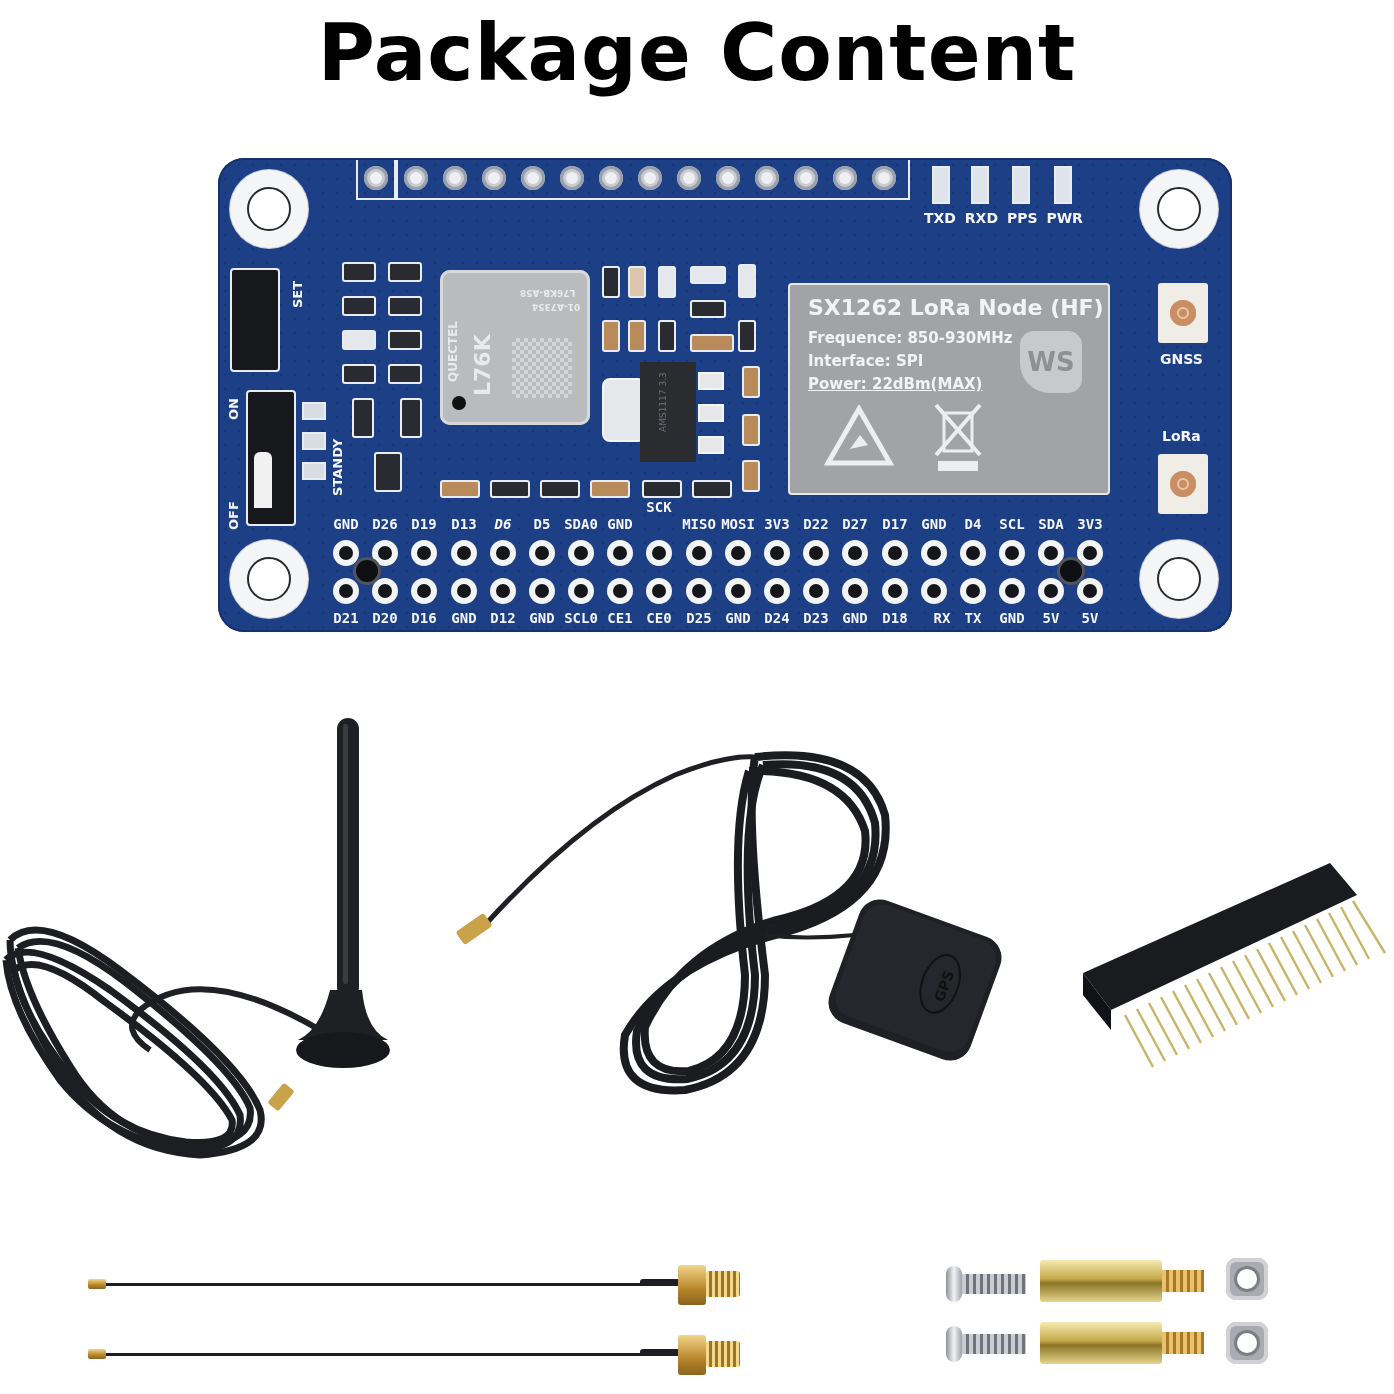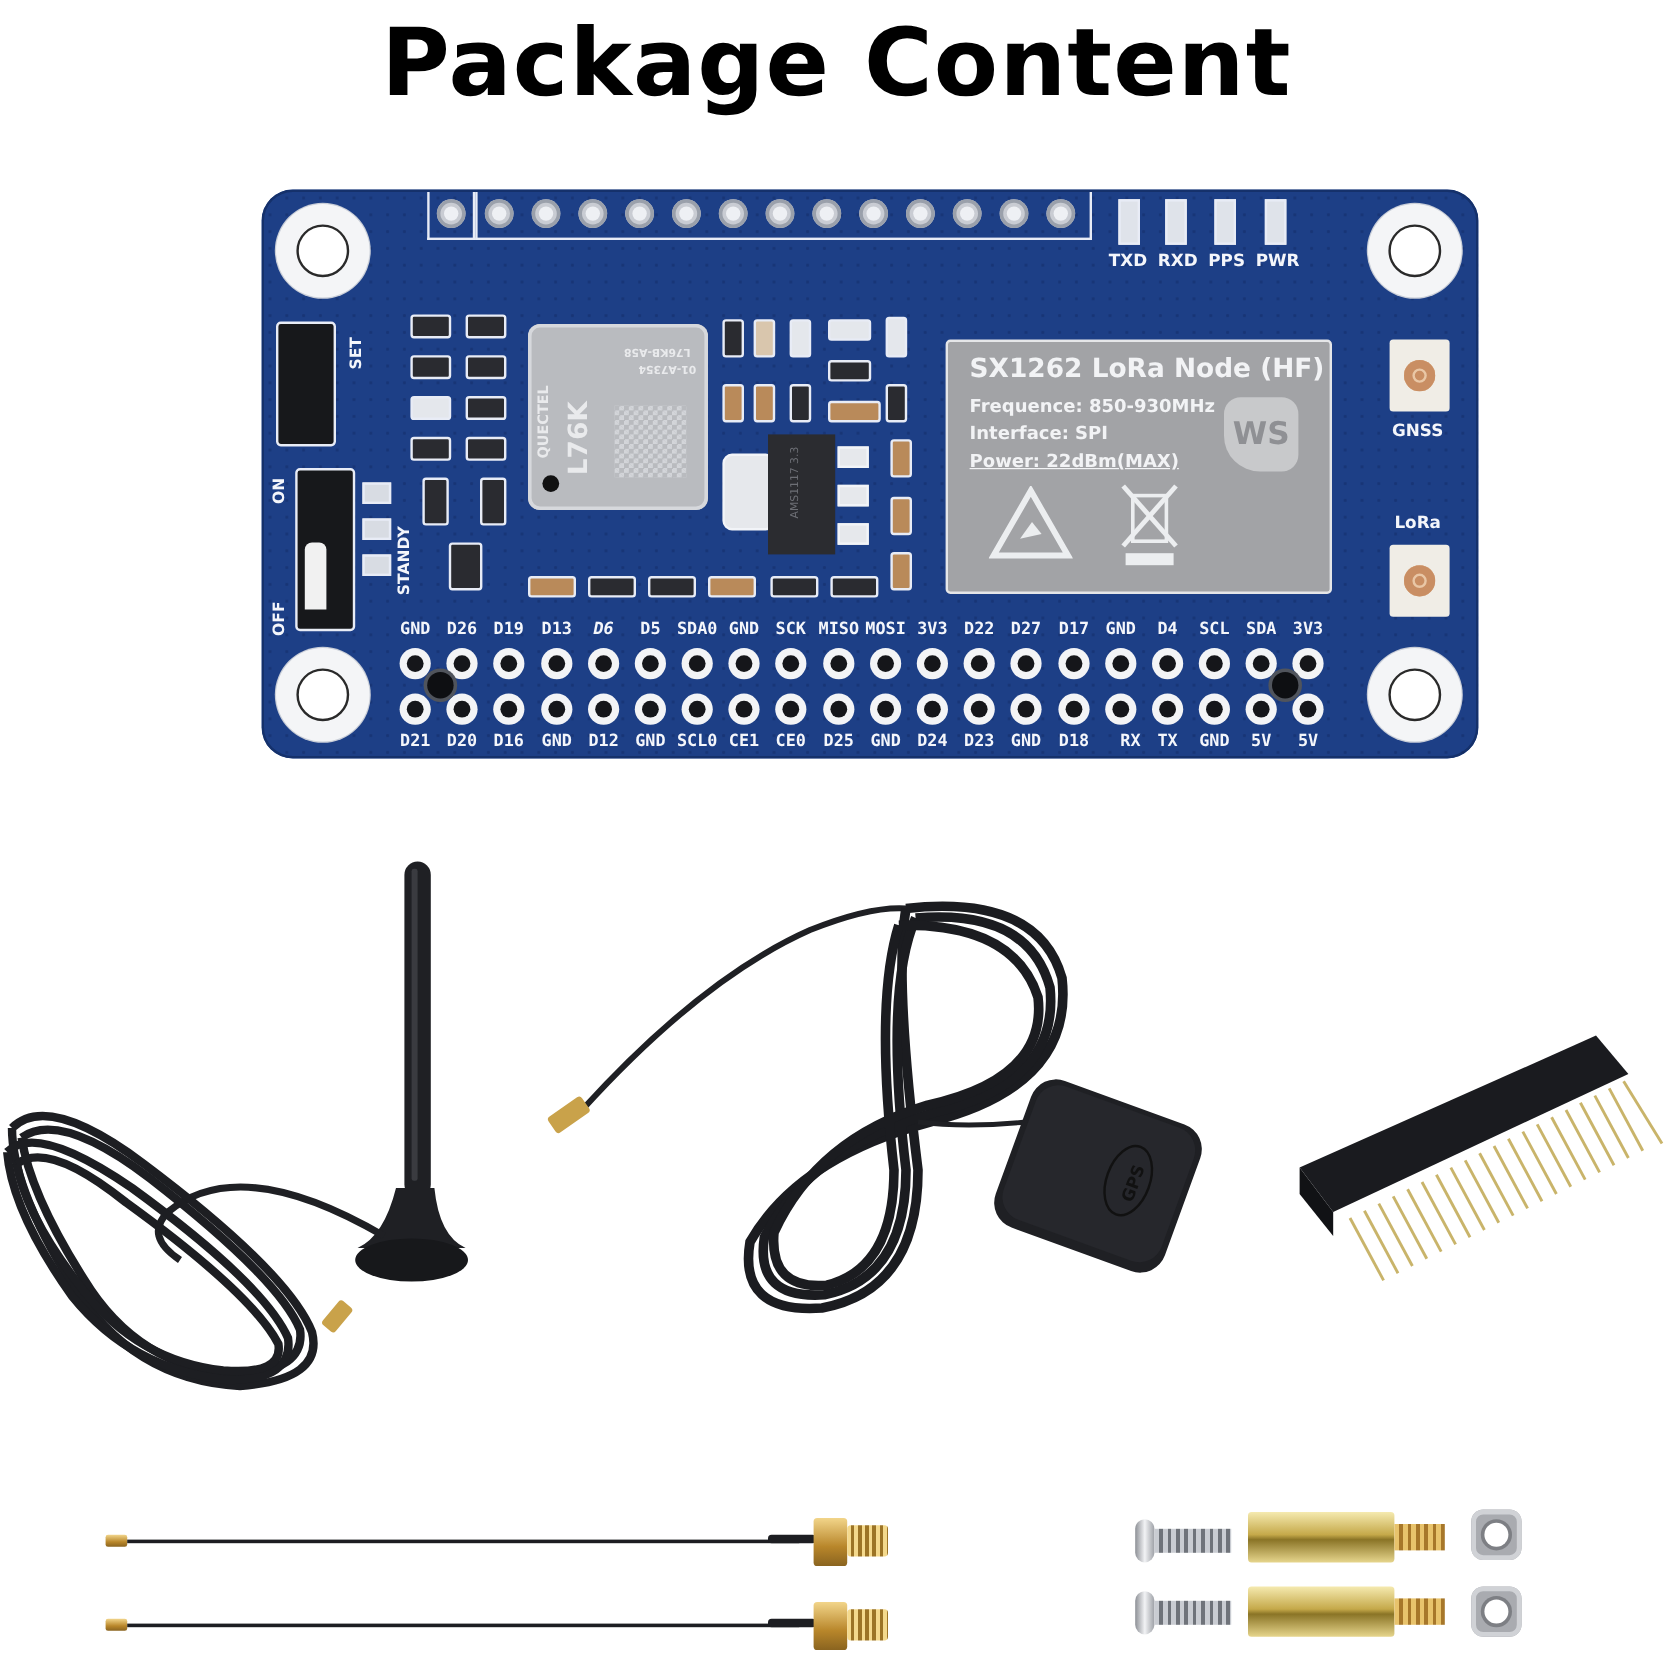--- a/index.html
+++ b/index.html
@@ -185,21 +185,21 @@
 
   <div>
     <div class="gpio-label" style="left:108px; top:358px;">GND</div>
     <div class="gpio-label" style="left:147px; top:358px;">D26</div>
     <div class="gpio-label" style="left:186px; top:358px;">D19</div>
     <div class="gpio-label" style="left:226px; top:358px;">D13</div>
     <div class="gpio-label" style="left:265px; top:358px;font-style:italic;">D6</div>
     <div class="gpio-label" style="left:304px; top:358px;">D5</div>
     <div class="gpio-label" style="left:343px; top:358px;">SDA0</div>
     <div class="gpio-label" style="left:382px; top:358px;">GND</div>
-    <div class="gpio-label" style="left:421px; top:358px;">SCK</div>
+    <div class="gpio-label" style="left:421px; top:341px;">SCK</div>
     <div class="gpio-label" style="left:461px; top:358px;">MISO</div>
     <div class="gpio-label" style="left:500px; top:358px;">MOSI</div>
     <div class="gpio-label" style="left:539px; top:358px;">3V3</div>
     <div class="gpio-label" style="left:578px; top:358px;">D22</div>
     <div class="gpio-label" style="left:617px; top:358px;">D27</div>
     <div class="gpio-label" style="left:657px; top:358px;">D17</div>
     <div class="gpio-label" style="left:696px; top:358px;">GND</div>
     <div class="gpio-label" style="left:735px; top:358px;">D4</div>
     <div class="gpio-label" style="left:774px; top:358px;">SCL</div>
     <div class="gpio-label" style="left:813px; top:358px;">SDA</div>

